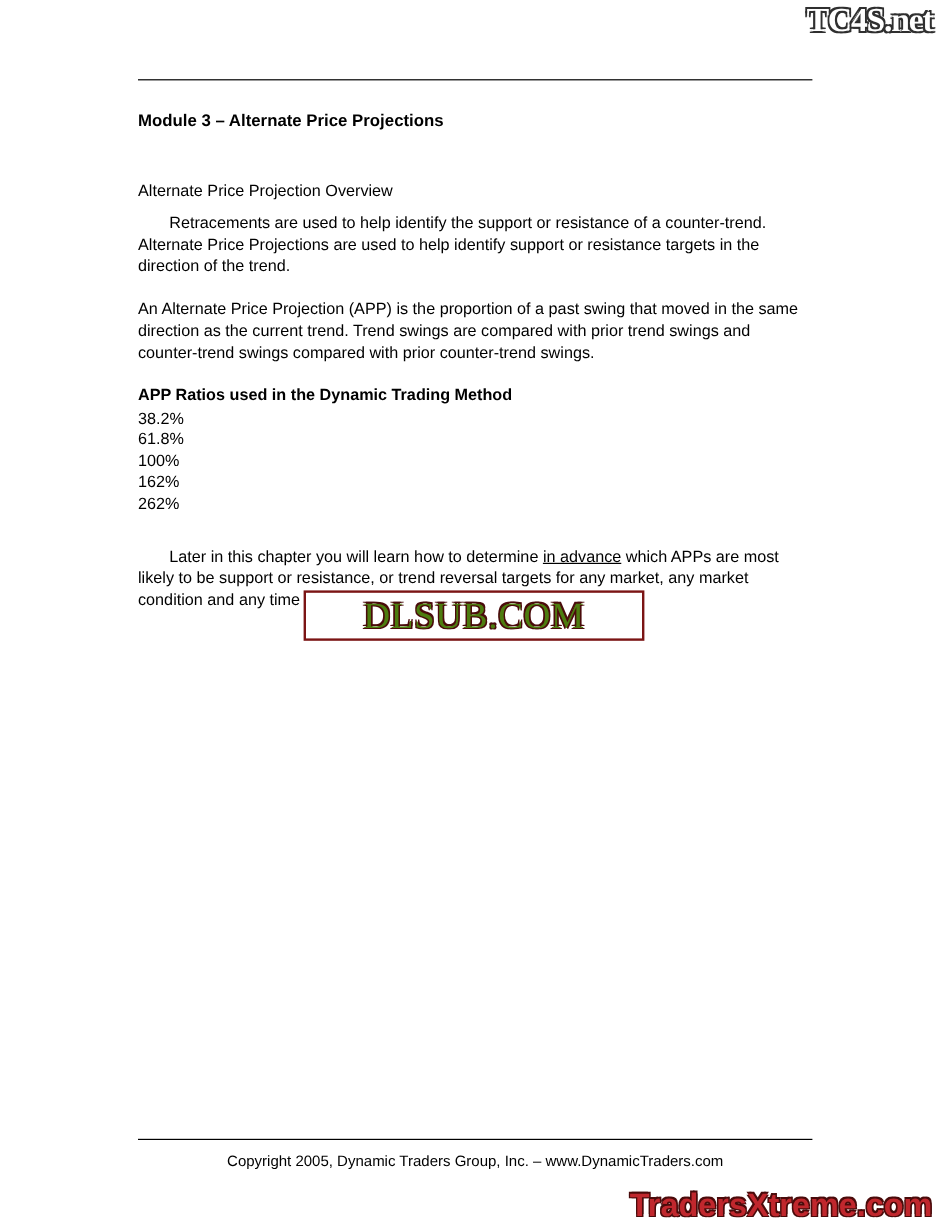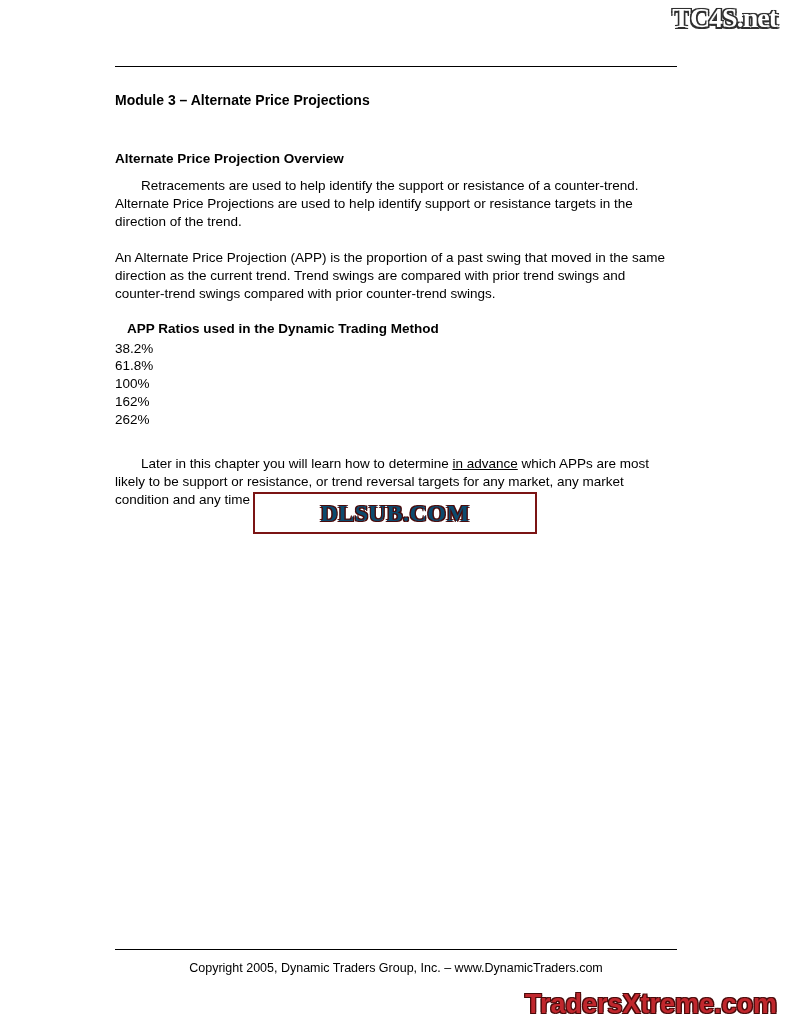--- a/index.html
+++ b/index.html
@@ -78,39 +78,39 @@
     line-height: 1.2;
   }
   h2.doc-subtitle {
     font-size: 14px;
     font-weight: bold;
     margin: 0 0 42px 0;
     line-height: 1.2;
   }
   h3.section-heading {
     font-size: 13.5px;
-    font-weight: bold;
+    font-weight: normal;
     margin: 0 0 11px 0;
   }
   p.body-text {
     font-size: 13.5px;
     line-height: 1.33;
     margin: 0 0 18px 0;
   }
   p.body-text.indented {
     text-indent: 26px;
   }
   .underline {
     text-decoration: underline;
   }
 
   h3.ratios-heading {
     font-size: 13.5px;
     font-weight: bold;
-    margin: 0 0 4px 12px;
+    margin: 0 0 4px 0;
   }
   ul.ratio-list {
     list-style: none;
     margin: 0 0 26px 0;
     padding: 0;
   }
   ul.ratio-list li {
     font-size: 13.5px;
     line-height: 1.33;
   }
@@ -124,24 +124,24 @@
     height: 42px;
     background: #ffffff;
     border: 2px solid #7b1414;
     box-sizing: border-box;
     display: flex;
     align-items: center;
     justify-content: center;
   }
   .dlsub-watermark .dl-text {
     font-family: "Liberation Serif", serif;
-    font-weight: bold;
-    font-size: 24px;
+    font-weight: normal;
+    font-size: 31px;
     letter-spacing: 0.5px;
-    color: #0c4a6e;
+    color: #4d7c0f;
     text-shadow:
       -1.2px -1.2px 0 #4a0b0b,
        1.2px -1.2px 0 #4a0b0b,
       -1.2px  1.2px 0 #4a0b0b,
        1.2px  1.2px 0 #4a0b0b;
     white-space: nowrap;
   }
 
   
   .footer-rule {

